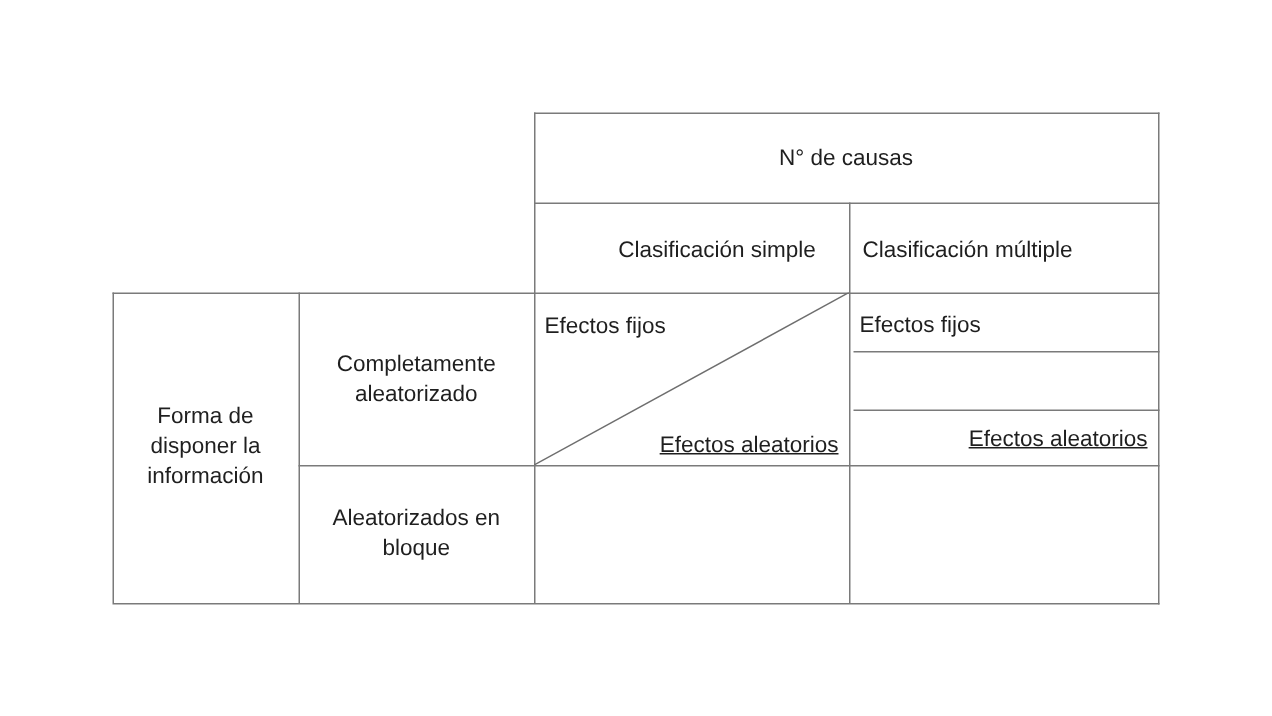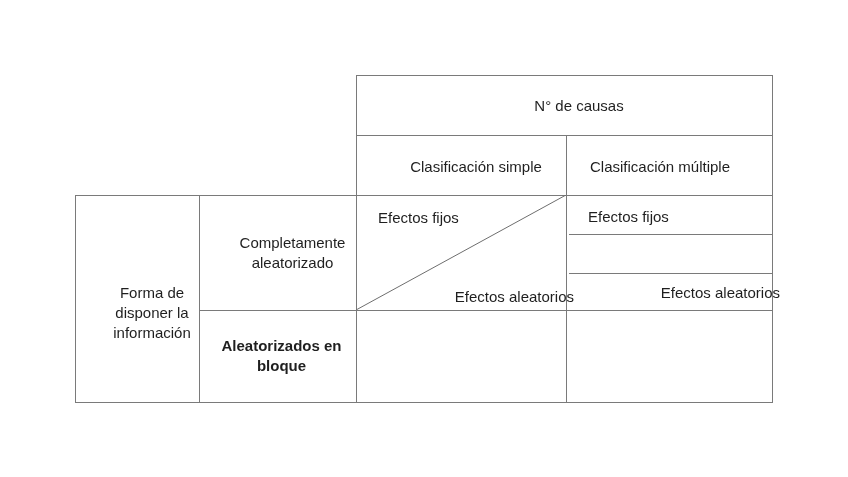--- a/index.html
+++ b/index.html
@@ -14,23 +14,23 @@
     width:848px;height:477px;
     background:var(--bg);
     font-family:"Liberation Sans", sans-serif;
     font-size:15px;
     line-height:20px;
     color:var(--text);
     overflow:hidden;
   }
   .hl{position:absolute;height:1px;background:var(--border);}
   .vl{position:absolute;width:1px;background:var(--border);}
-  .lbl{position:absolute;white-space:pre-line;padding-left:15px;}
+  .lbl{position:absolute;white-space:pre-line;}
   .c{text-align:center;}
-  .r{text-align:right;}
+  .r{text-align:right;text-decoration:underline;}
   .title-box{
     position:absolute;left:124px;top:107px;width:175px;height:36px;
     box-sizing:border-box;border:2px solid var(--box-border);
     display:flex;align-items:center;justify-content:center;
     letter-spacing:0.3px;
   }
   svg.diag{position:absolute;left:356px;top:195px;}
 </style>
 </head>
 <body>
@@ -50,29 +50,29 @@
   <div class="vl" style="left:199px;top:195px;height:207px;"></div>
   <div class="vl" style="left:356px;top:75px;height:327px;"></div>
   <div class="vl" style="left:566px;top:135px;height:267px;"></div>
   <div class="vl" style="left:772px;top:75px;height:328px;"></div>
 
   <svg class="diag" width="210" height="115">
     <line x1="0" y1="115" x2="210" y2="0" stroke="#6e6e6e" stroke-width="1"></line>
   </svg>
 
   <div class="lbl c" style="left:356px;top:96px;width:416px;">N° de causas</div>
-  <div class="lbl c" style="left:356px;top:157px;width:210px;">Clasificación simple</div>
+  <div class="lbl c" style="left:373px;top:157px;width:210px;">Clasificación simple</div>
   <div class="lbl c" style="left:542px;top:157px;width:206px;">Clasificación múltiple</div>
 
-  <div class="lbl c" style="left:75px;top:268px;width:124px;margin-top:15px;">Forma de
+  <div class="lbl c" style="left:75px;top:268px;width:124px;">Forma de
 disponer la
 información</div>
   <div class="lbl c" style="left:199px;top:233px;width:157px;">Completamente
 aleatorizado</div>
-  <div class="lbl c" style="left:188px;top:336px;width:157px;font-weight:bold;">Aleatorizados en
+  <div class="lbl c" style="left:199px;top:336px;width:157px;">Aleatorizados en
 bloque</div>
 
   <div class="lbl" style="left:363px;top:208px;">Efectos fijos</div>
   <div class="lbl r" style="left:356px;top:287px;width:203px;">Efectos aleatorios</div>
 
   <div class="lbl" style="left:573px;top:207px;">Efectos fijos</div>
   <div class="lbl r" style="left:566px;top:283px;width:199px;">Efectos aleatorios</div>
 
 </div>
 

